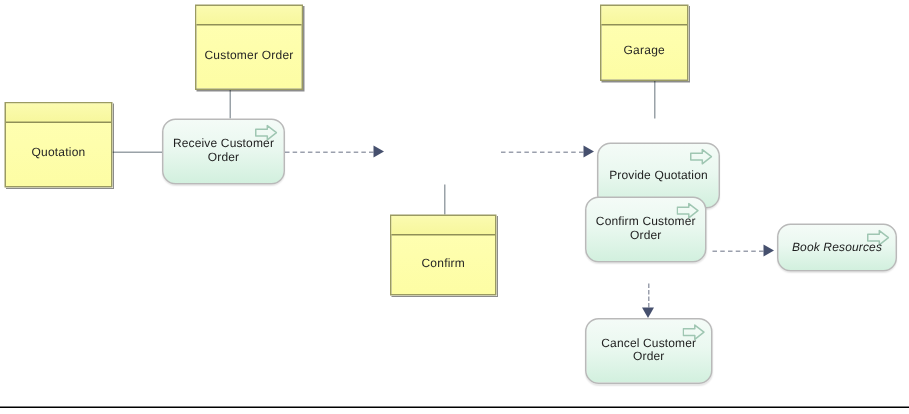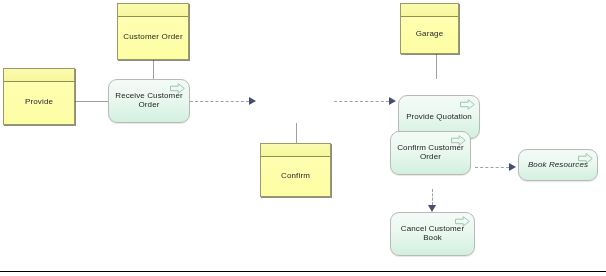--- a/index.html
+++ b/index.html
@@ -160,24 +160,24 @@
   <div class="arrow-d" style="left:433px; top:138px;"></div>
 
   <div class="dash-h" style="left:475px; top:167px; width:34px;"></div>
   <div class="arrow-r" style="left:509px; top:163px;"></div>
 
   <div class="dash-v" style="left:432px; top:189px; height:16px;"></div>
   <div class="arrow-d" style="left:428px; top:205px;"></div>
 
   <div class="obj" style="left:3px; top:68px; width:72px; height:57px;">
     <div class="obj-band"></div>
-    <div class="obj-label">Provide</div>
-  </div>
-
-  <div class="obj" style="left:117px; top:3px; width:72px; height:57px;">
+    <div class="obj-label">Quotation</div>
+  </div>
+
+  <div class="obj" style="left:130px; top:3px; width:72px; height:57px;">
     <div class="obj-band"></div>
     <div class="obj-label">Customer Order</div>
   </div>
 
   <div class="obj" style="left:260px; top:143px; width:71px; height:54px;">
     <div class="obj-band"></div>
     <div class="obj-label">Confirm</div>
   </div>
 
   <div class="obj" style="left:400px; top:3px; width:59px; height:51px;">
@@ -211,18 +211,18 @@
     <svg class="proc-icon" viewBox="0 0 15 11">
       <path d="M0.5 3.2 H8.2 V0.7 L14.3 5.4 L8.2 10.2 V7.7 H0.5 Z" fill="none" stroke="#9fc6b2" stroke-width="1" stroke-linejoin="round"></path>
     </svg>
     <div class="proc-label">Book Resources</div>
   </div>
 
   <div class="proc" style="left:390px; top:212px; width:85px; height:44px;">
     <svg class="proc-icon" viewBox="0 0 15 11">
       <path d="M0.5 3.2 H8.2 V0.7 L14.3 5.4 L8.2 10.2 V7.7 H0.5 Z" fill="none" stroke="#9fc6b2" stroke-width="1" stroke-linejoin="round"></path>
     </svg>
-    <div class="proc-label">Cancel Customer Book</div>
+    <div class="proc-label">Cancel Customer Order</div>
   </div>
 
   <div class="bottom-rule"></div>
 
 </div>
 
 </body></html>

